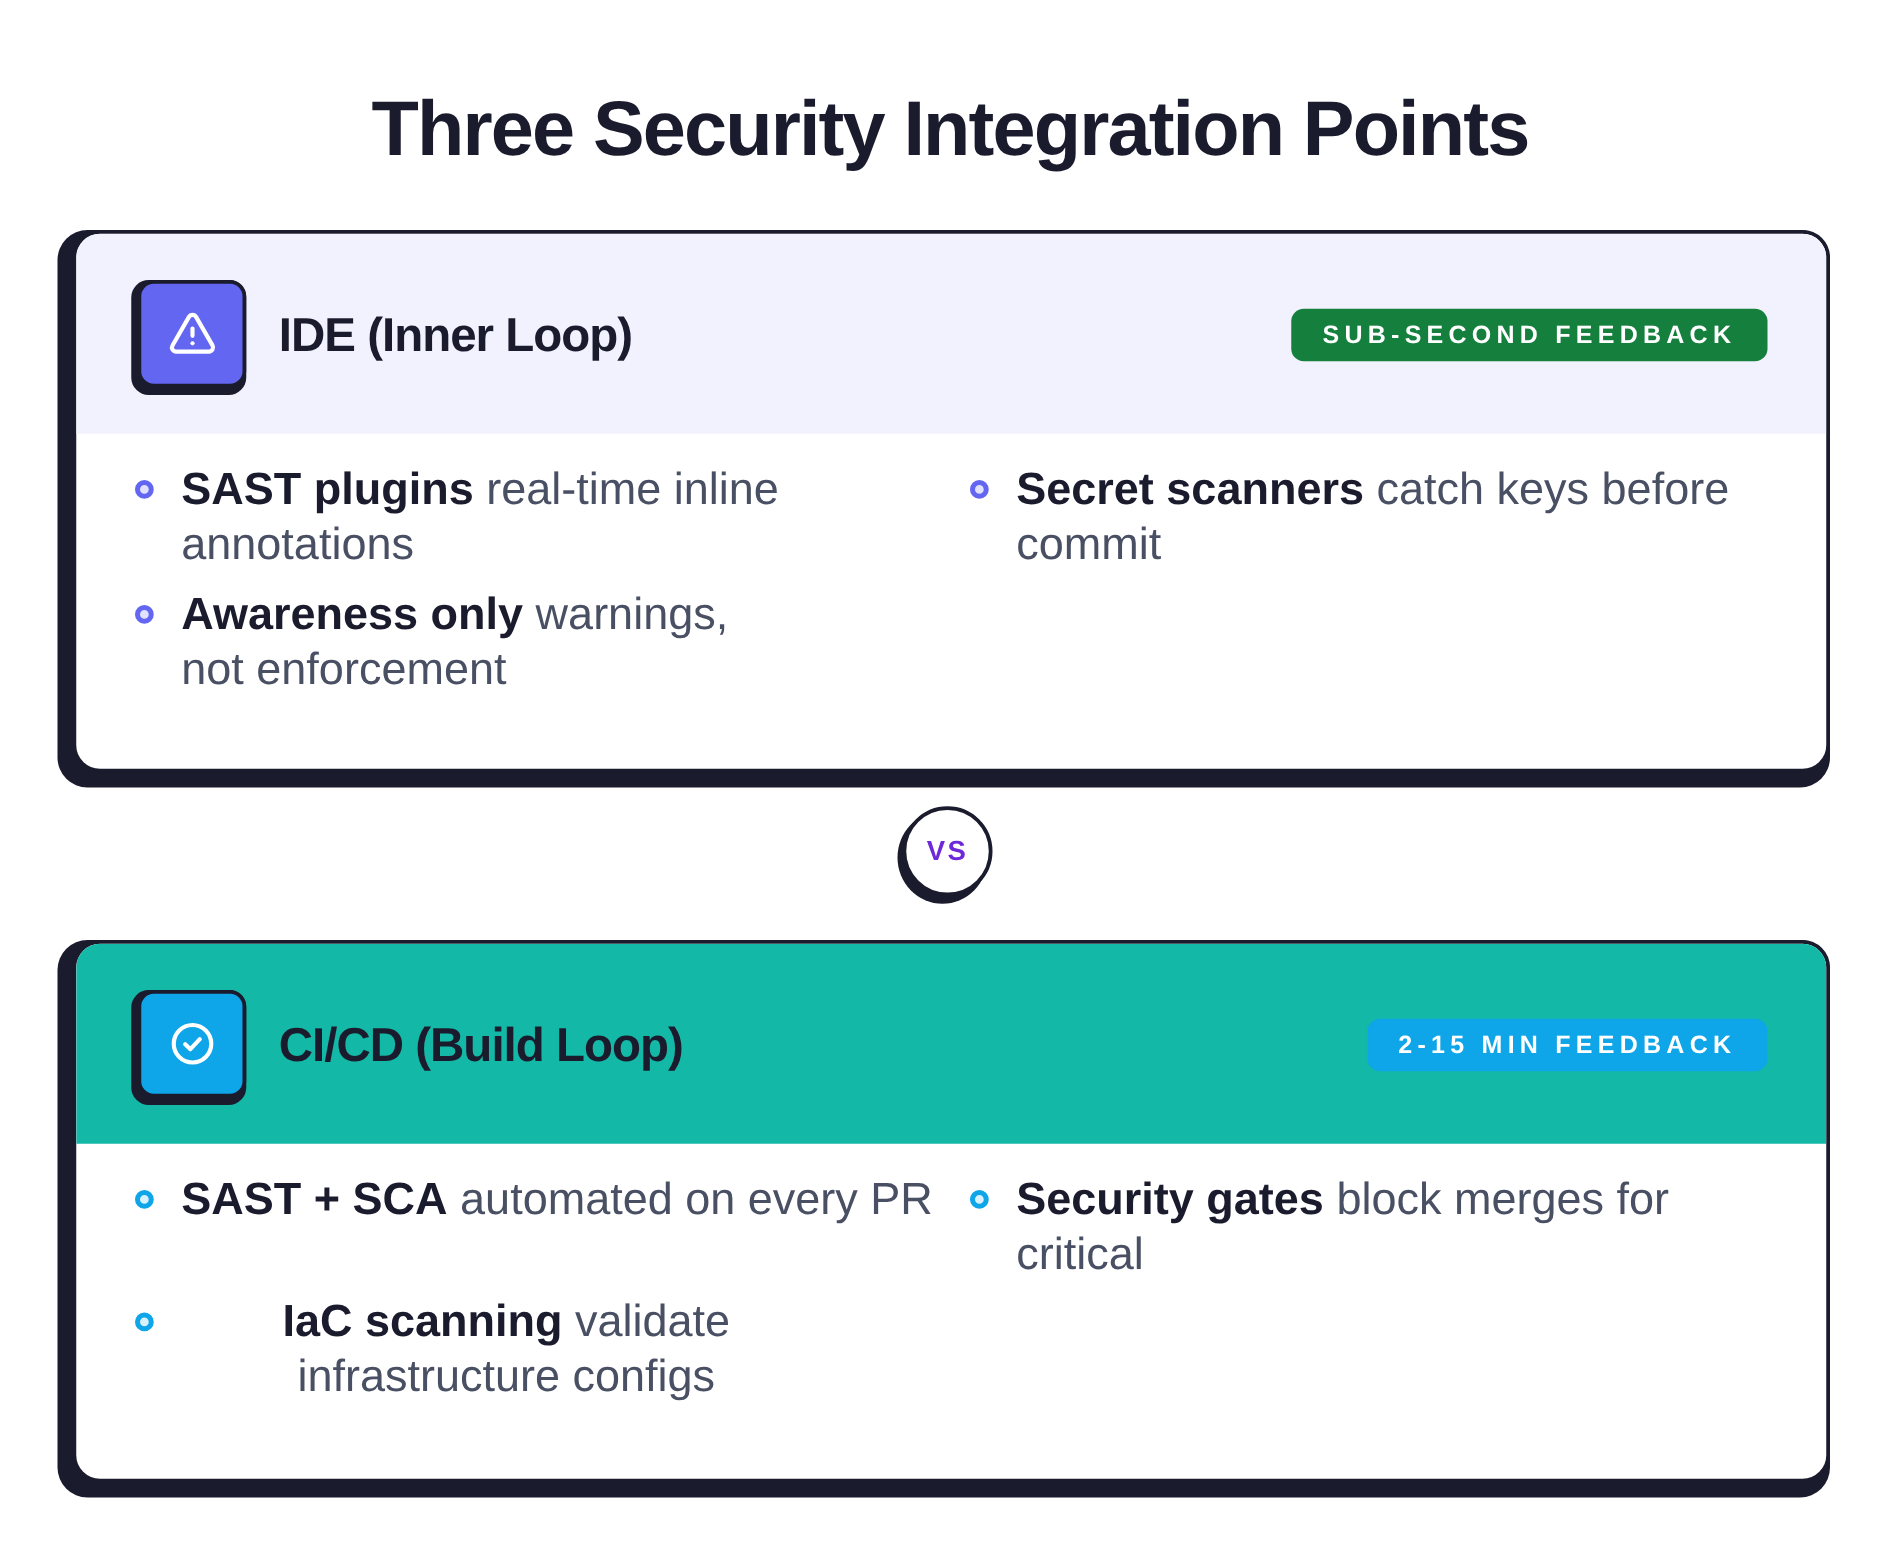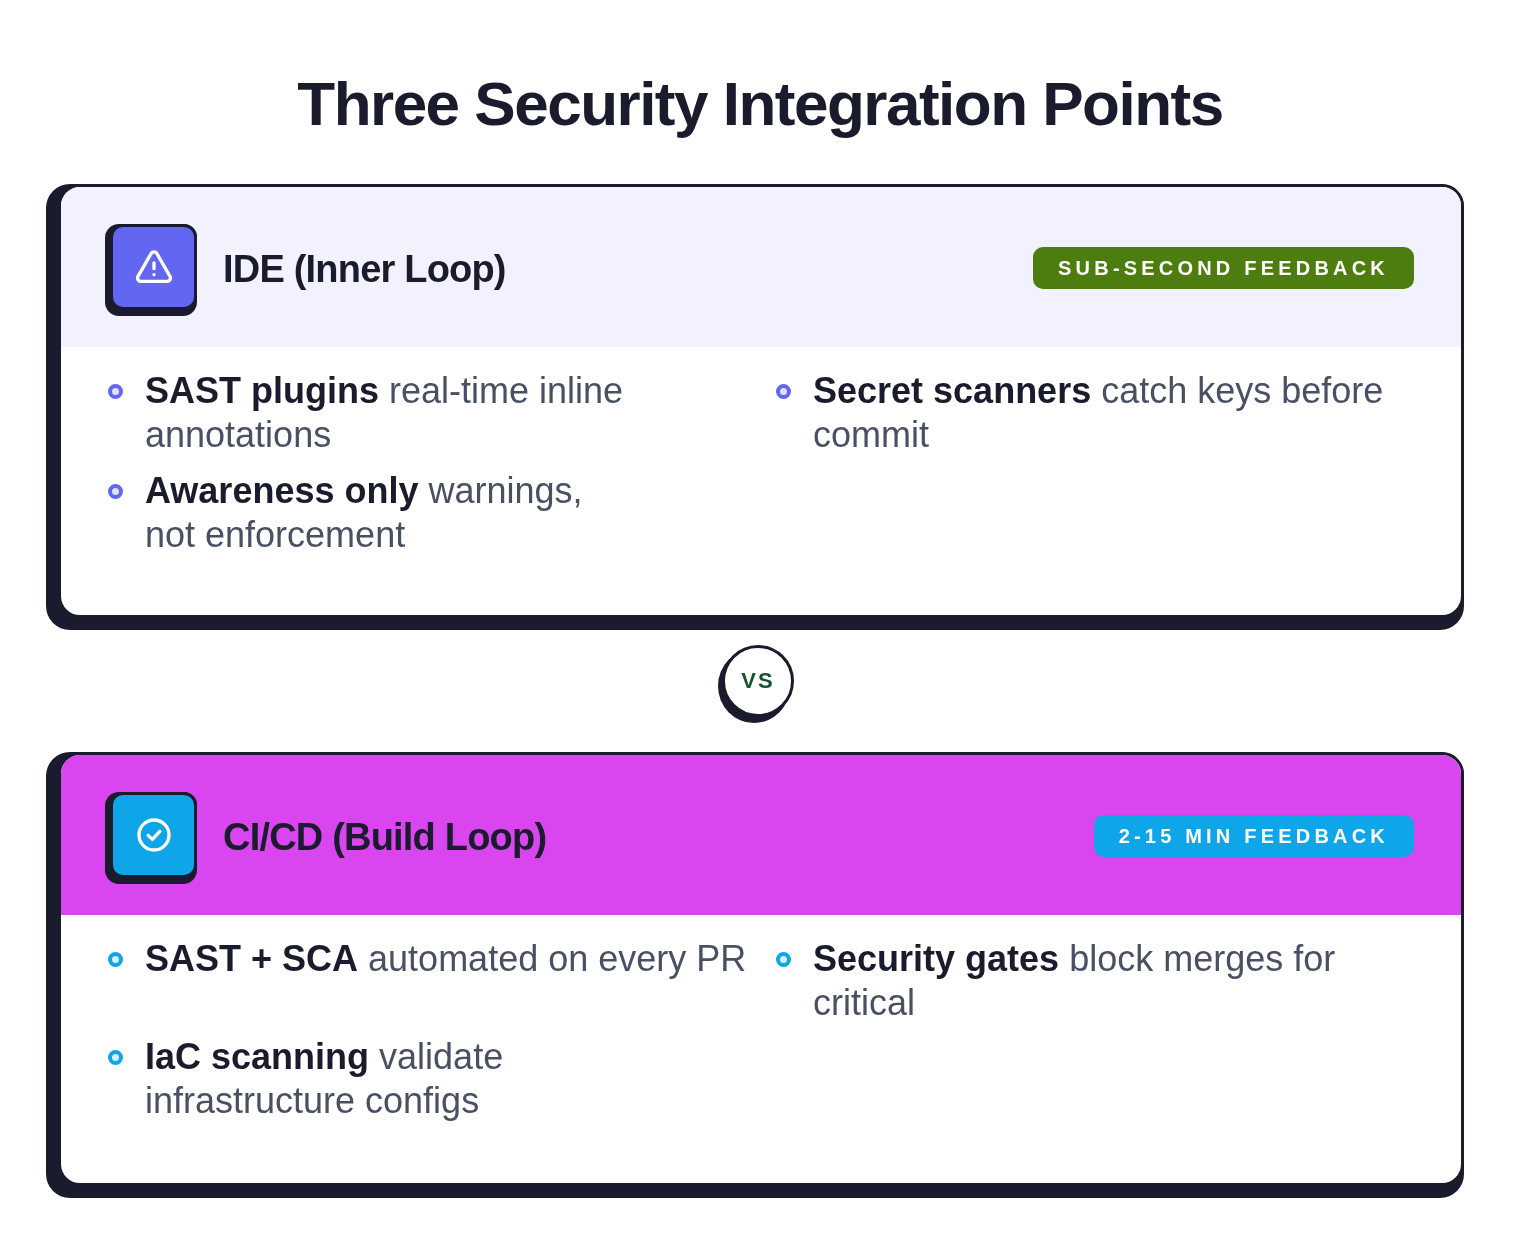--- a/index.html
+++ b/index.html
@@ -80,21 +80,21 @@
     .item .desc { color: #4a5064; }
 
     
     .vs-wrap { position: absolute; left: 718px; top: 645px; width: 78px; height: 78px; }
     .vs-shadow { position: absolute; left: 0; top: 4px; width: 72px; height: 74px; border-radius: 50%; background: #1b1b2e; }
     .vs {
       position: absolute; left: 4px; top: 0; width: 72px; height: 72px;
       border: 3px solid #1b1b2e; border-radius: 50%;
       background: #ffffff;
       display: flex; align-items: center; justify-content: center;
-      font-size: 22px; font-weight: 700; letter-spacing: 2px; color: #14532d;
+      font-size: 22px; font-weight: 700; letter-spacing: 2px; color: #6d28d9;
     }
   </style>
 </head>
 <body>
 
 <div class="page">
 
   <h1 class="title">Three Security Integration Points</h1>
 
   <div class="card-wrap" style="top:172px;height:446px;margin-top:12px;">
@@ -105,21 +105,21 @@
           <div class="card-icon-shadow"></div>
           <div class="card-icon" style="background:#6366f1;">
             <svg viewBox="0 0 24 24" fill="none" stroke="#ffffff" stroke-width="2" stroke-linecap="round" stroke-linejoin="round">
               <path d="M10.3 3.9L2.4 17.6a2 2 0 0 0 1.7 3h15.8a2 2 0 0 0 1.7-3L13.7 3.9a2 2 0 0 0-3.4 0z"></path>
               <line x1="12" y1="9.5" x2="12" y2="13"></line>
               <line x1="12" y1="16.6" x2="12.01" y2="16.6"></line>
             </svg>
           </div>
         </div>
         <div class="card-title">IDE (Inner Loop)</div>
-        <div class="badge" style="background:#4d7c0f;">SUB-SECOND FEEDBACK</div>
+        <div class="badge" style="background:#15803d;">SUB-SECOND FEEDBACK</div>
       </div>
       <div class="items">
         <div class="item" style="left:84px;top:22px;">
           <span class="dot" style="border-color:#6366f1;background:#e0e1fc;"></span>
           <span class="strong">SAST plugins</span>
           <span class="desc">real-time inline annotations</span>
         </div>
         <div class="item" style="left:84px;top:122px;width:470px;">
           <span class="dot" style="border-color:#6366f1;background:#e0e1fc;"></span>
           <span class="strong">Awareness only</span>
@@ -135,21 +135,21 @@
   </div>
 
   <div class="vs-wrap">
     <div class="vs-shadow"></div>
     <div class="vs">VS</div>
   </div>
 
   <div class="card-wrap" style="top:752px;height:446px;">
     <div class="card-shadow"></div>
     <div class="card">
-      <div class="card-head" style="background:#d946ef;">
+      <div class="card-head" style="background:#14b8a6;">
         <div class="card-icon-wrap">
           <div class="card-icon-shadow"></div>
           <div class="card-icon" style="background:#0ea5e9;">
             <svg viewBox="0 0 24 24" fill="none" stroke="#ffffff" stroke-width="2" stroke-linecap="round" stroke-linejoin="round">
               <circle cx="12" cy="12" r="9"></circle>
               <polyline points="8.5 12.2 11 14.6 15.5 9.8"></polyline>
             </svg>
           </div>
         </div>
         <div class="card-title">CI/CD (Build Loop)</div>
@@ -159,21 +159,21 @@
         <div class="item" style="left:84px;top:22px;">
           <span class="dot" style="border-color:#0ea5e9;background:#d9f0fd;"></span>
           <span class="strong">SAST + SCA</span>
           <span class="desc">automated on every PR</span>
         </div>
         <div class="item" style="left:752px;top:22px;">
           <span class="dot" style="border-color:#0ea5e9;background:#d9f0fd;"></span>
           <span class="strong">Security gates</span>
           <span class="desc">block merges for critical</span>
         </div>
-        <div class="item" style="left:84px;top:120px;width:520px;">
+        <div class="item" style="left:84px;top:120px;width:520px;text-align:center;">
           <span class="dot" style="border-color:#0ea5e9;background:#d9f0fd;"></span>
           <span class="strong">IaC scanning</span>
           <span class="desc">validate infrastructure configs</span>
         </div>
       </div>
     </div>
   </div>
 
 </div>
 

